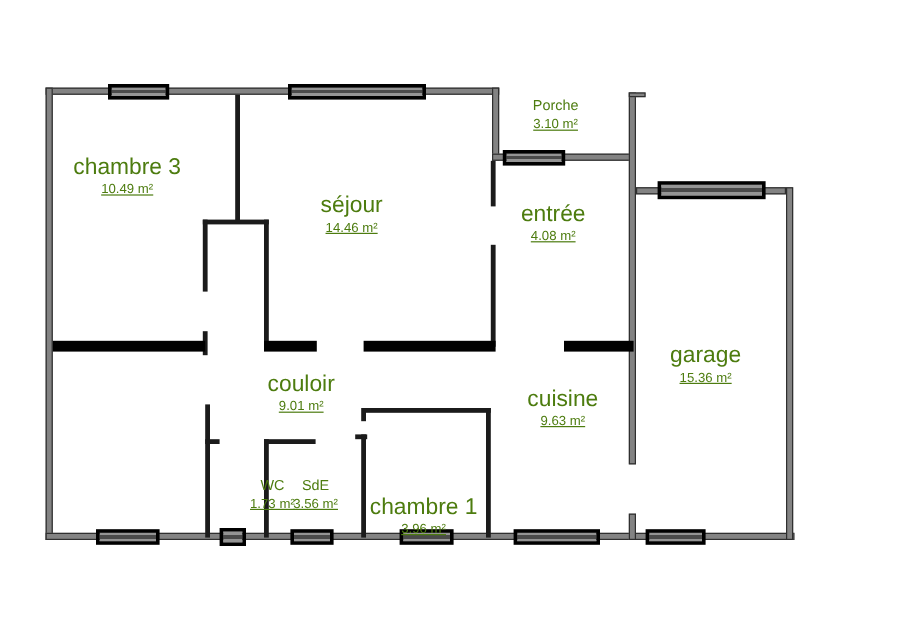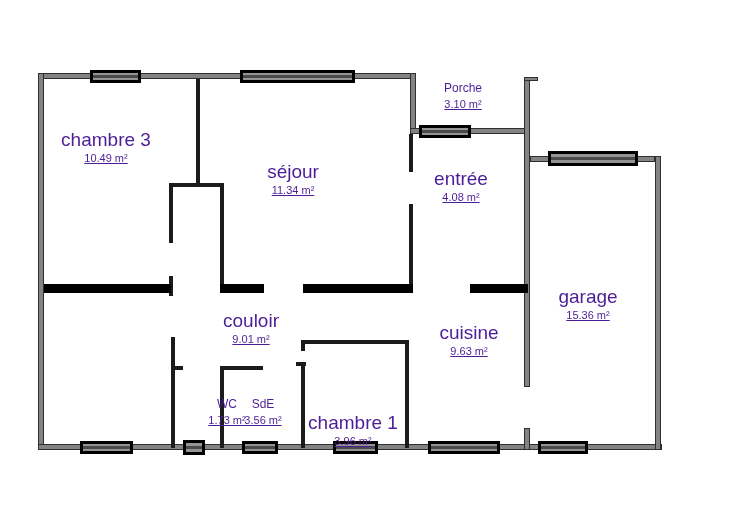--- a/index.html
+++ b/index.html
@@ -11,21 +11,21 @@
   .wall{position:absolute;box-sizing:border-box;}
   .wall.outer{background:#838383;border:1px solid #2f2f2f;}
   .wall.inner{background:#1b1b1b;}
   .wall.divider{background:#000;}
   .window{
     position:absolute;box-sizing:border-box;border:3px solid #000;
     background:linear-gradient(to bottom,#949494 0 30%,#4a4a4a 30% 70%,#949494 70% 100%);
   }
   .room-label{
     position:absolute;transform:translateX(-50%);text-align:center;
-    color:#4c1d95;white-space:nowrap;
+    color:#4d7c0f;white-space:nowrap;
   }
   .room-label .name{display:block;font-size:19px;line-height:15px;}
   .room-label .area{display:block;font-size:11px;line-height:13px;margin-top:5px;text-decoration:underline;}
   .room-label.small .name{font-size:12px;}
   .room-label.small .area{margin-top:2px;}
 </style>
 </head>
 <body>
 
 <div class="canvas">
@@ -69,21 +69,21 @@
       <div class="window" style="left: 242px; top: 441px; width: 36px; height: 13px;"></div>
       <div class="window" style="left: 333px; top: 441px; width: 45px; height: 13px;"></div>
       <div class="window" style="left: 428px; top: 441px; width: 72px; height: 13px;"></div>
       <div class="window" style="left: 538px; top: 441px; width: 50px; height: 13px;"></div>
       <div class="room-label" style="left: 106px; top: 132px;">
         <span class="name">chambre 3</span>
         <span class="area">10.49 m²</span>
       </div>
       <div class="room-label" style="left: 293px; top: 164px;">
         <span class="name">séjour</span>
-        <span class="area">11.34 m²</span>
+        <span class="area">14.46 m²</span>
       </div>
       <div class="room-label small" style="left: 463px; top: 81px;">
         <span class="name">Porche</span>
         <span class="area">3.10 m²</span>
       </div>
       <div class="room-label" style="left: 461px; top: 171px;">
         <span class="name">entrée</span>
         <span class="area">4.08 m²</span>
       </div>
       <div class="room-label" style="left: 588px; top: 289px;">

